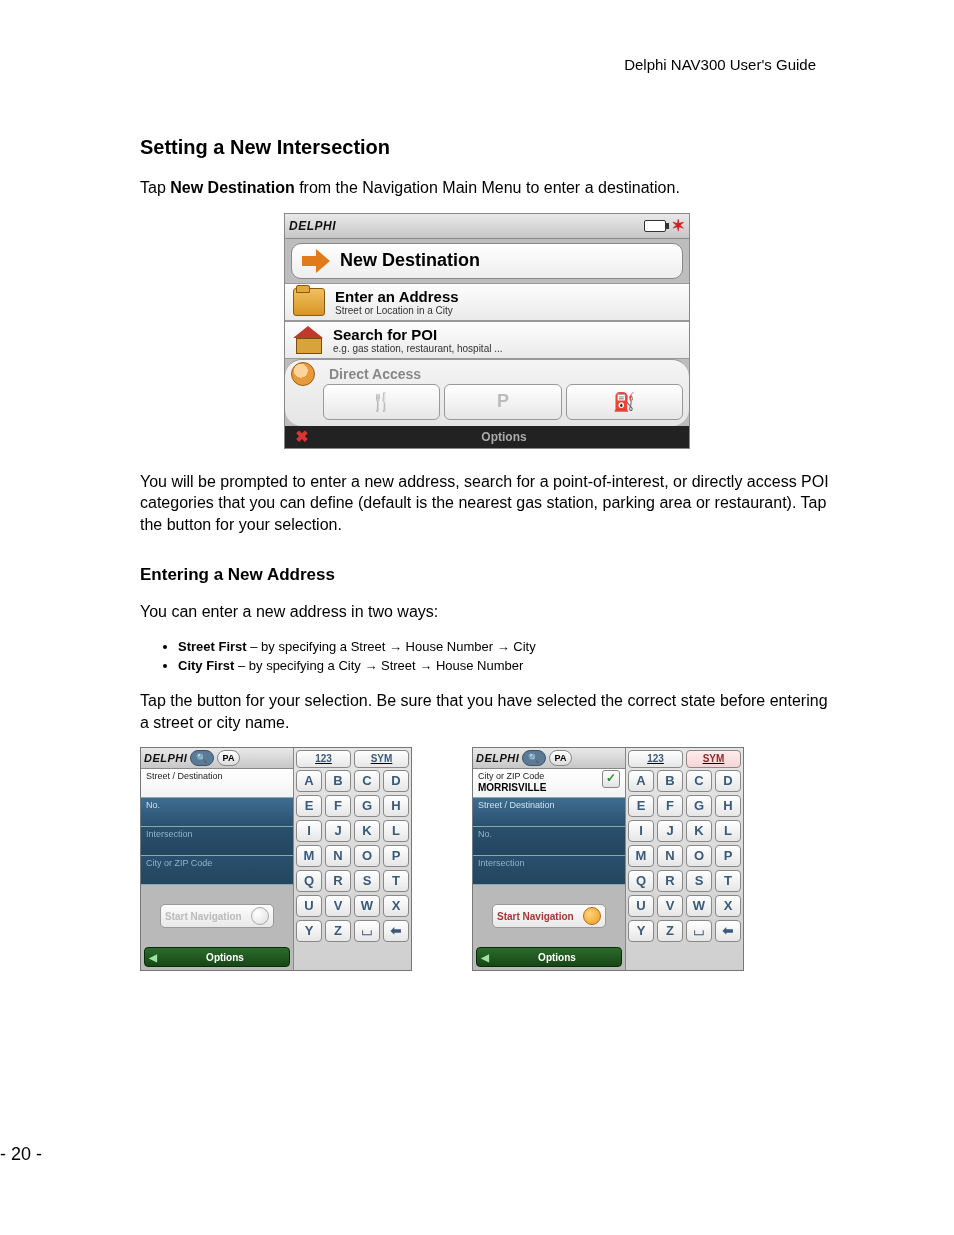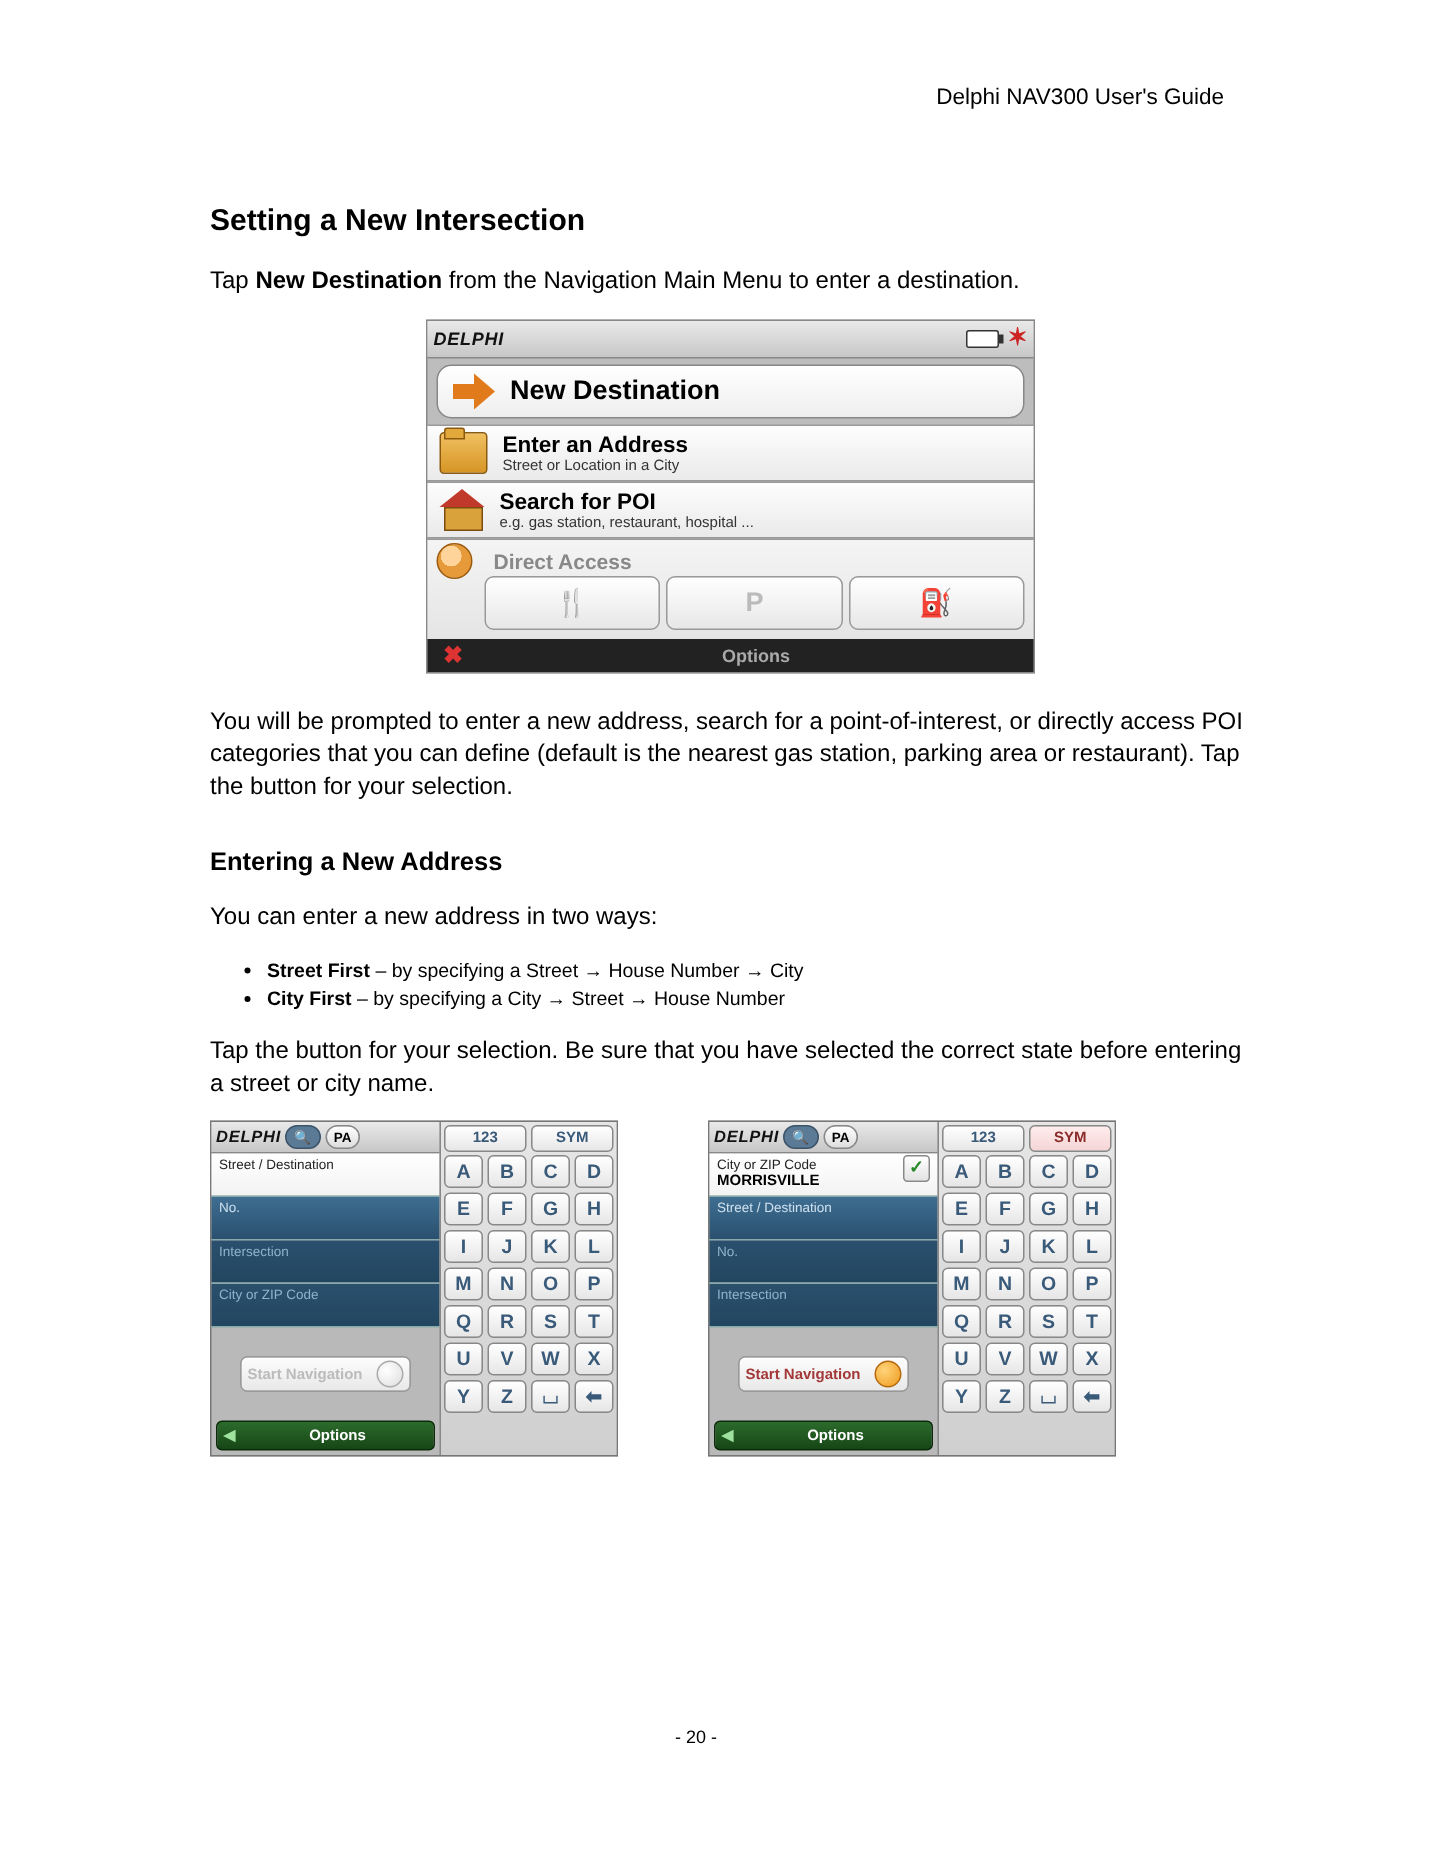--- a/index.html
+++ b/index.html
@@ -51,22 +51,21 @@
     line-height: 1.5;
     list-style: disc;
     margin-left: 14px;
   }
   b { font-weight: bold; }
   .page-number {
     position: absolute;
     bottom: 70px;
     left: 0;
     width: 928px;
-    text-align: center;
-    font-size: 12px;
+    font-size: 18px;
   }
 
   
   .device1 {
     width: 404px;
     margin: 6px auto 22px auto;
     border: 1px solid #888;
     background: #bdbdbd;
     font-family: Tahoma, Arial, sans-serif;
   }
@@ -147,21 +146,21 @@
   .dev1-bottom .x { width:34px; text-align:center; color:#d33; font-weight:bold; font-size:16px;}
   .dev1-bottom .opt { flex:1; text-align:center; font-size:12px; color:#aaa; font-weight:bold;}
 
   .person-ico {
     position:absolute; left:6px; width:22px; height:22px;
     background:radial-gradient(circle at 40% 35%, #ffd49a 35%, #e79a3a 36%);
     border-radius:50%; border:1px solid #9b5c12;
   }
 
   
-  .dev1-da-wrap { position:relative; padding-top:2px; border-top:1px solid #999; background:linear-gradient(#f4f4f4,#e5e5e5); }
+  .dev1-da-wrap { position:relative; padding-top:2px; border-top:1px solid #999; background:linear-gradient(#f4f4f4,#e5e5e5);border-radius:17px; }
 
   
   .shots-row { display:flex; gap:60px; margin:8px 0 0 0; }
   .mini {
     width:270px; border:1px solid #777; background:#b9b9b9;
     font-family: Tahoma, Arial, sans-serif;
     display:flex;
   }
   .mini-left { width:152px; display:flex; flex-direction:column; }
   .mini-top {
@@ -196,21 +195,21 @@
   }
   .mini-start.live .go { background:radial-gradient(circle at 35% 35%, #ffd37a, #ef9b1e); border-color:#b56a0e; }
   .mini-bottom {
     margin:0 3px 3px 3px; height:18px; border:1px solid #0a2a0a; border-radius:4px;
     background:linear-gradient(#2c6b2c,#164616); color:#fff; font-size:10px; font-weight:bold;
     display:flex; align-items:center;
   }
   .mini-bottom .tri { width:16px; text-align:center; color:#9fe29f; }
   .mini-bottom .lbl { flex:1; text-align:center; }
   .mini-right { flex:1; padding:2px; background:linear-gradient(#e6e6e6,#cfcfcf); border-left:1px solid #888;}
-  .mini-tabs { display:flex; gap:3px; height:18px; margin-bottom:2px;}
+  .mini-tabs { display:flex; gap:3px; height:18px; margin-bottom:2px;text-decoration:underline;}
   .mini-tabs .mt { flex:1; border:1px solid #888; border-radius:4px; background:linear-gradient(#fff,#e7e7e7); font-size:10px; font-weight:bold; text-align:center; line-height:16px; color:#3a5a7a;}
   .mini-tabs .mt.red { color:#8a2a2a; background:linear-gradient(#ffecec,#f5d5d5);}
   .kb { display:grid; grid-template-columns:repeat(4,1fr); gap:3px; }
   .key {
     height:20px; border:1px solid #888; border-radius:4px;
     background:linear-gradient(#fff,#e6e6e6);
     font-weight:bold; font-size:13px; color:#3a5a7a;
     text-align:center; line-height:20px;
   }
   .key.space::after{ content:"⌴"; }

